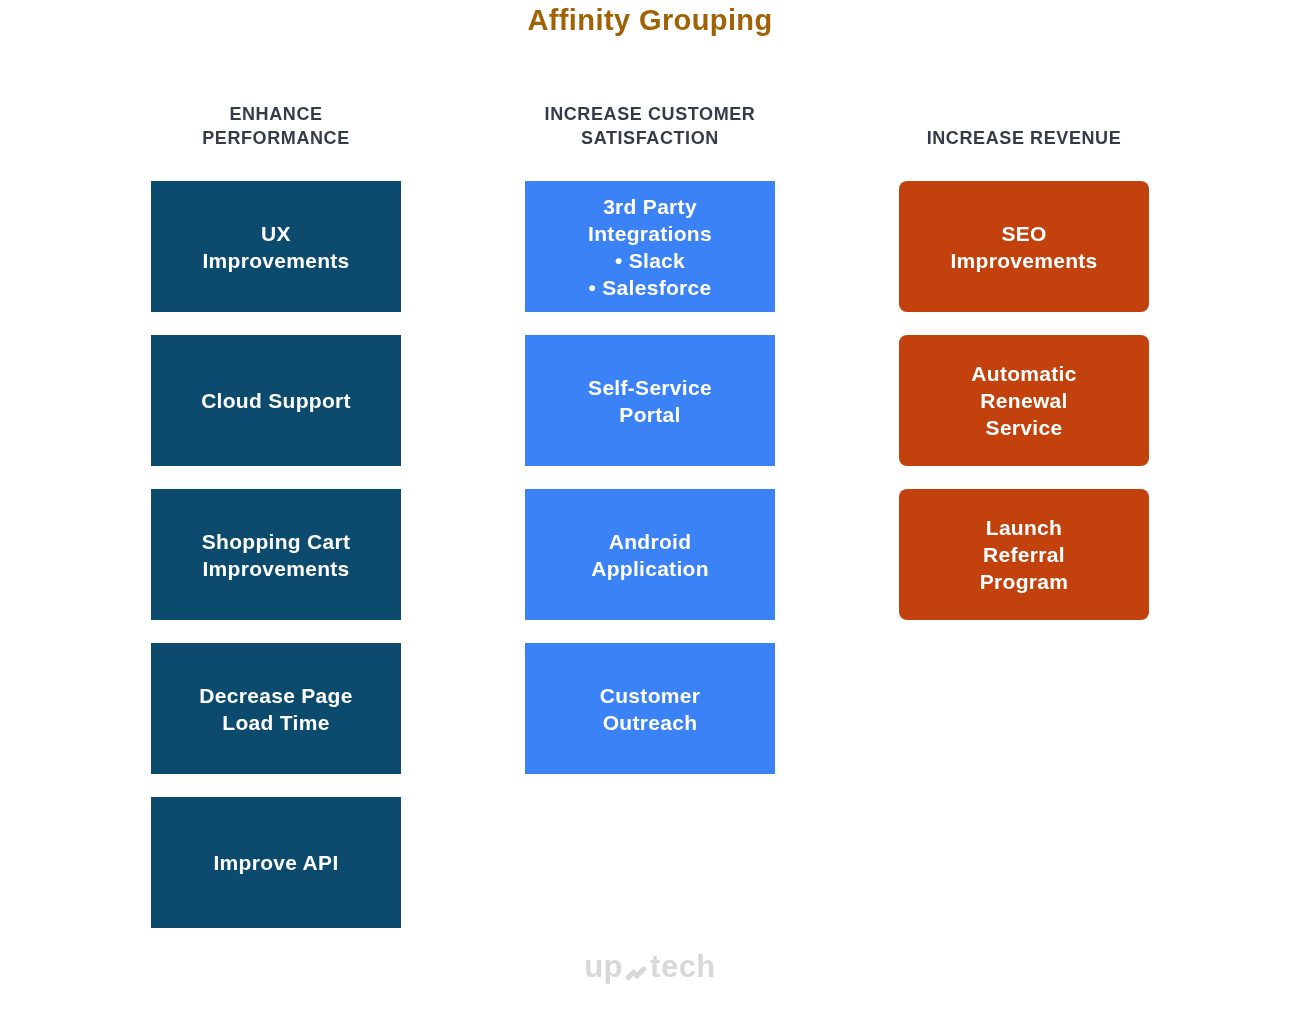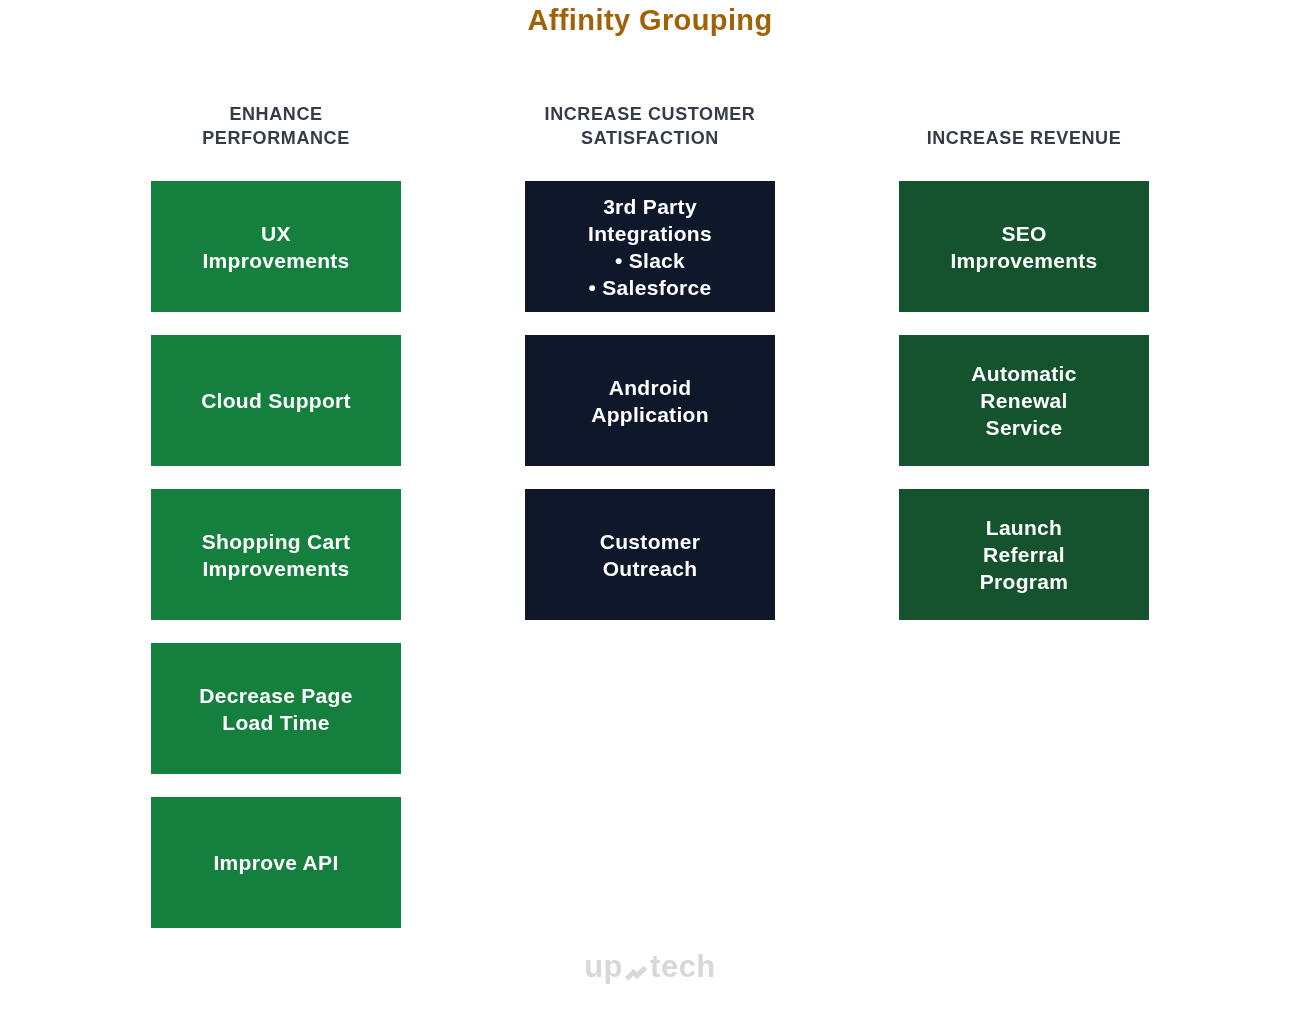--- a/index.html
+++ b/index.html
@@ -52,23 +52,23 @@
     justify-content: center;
     text-align: center;
     color: #FFFFFF;
     font-size: 21px;
     line-height: 27px;
     font-weight: 700;
     letter-spacing: 0.3px;
     white-space: pre-line;
   }
   .card:last-child { margin-bottom: 0; }
-  .card--yellow { background: #15803d; }
-  .card--blue   { background: #0f172a; }
-  .card--orange { background: #14532d; }
+  .card--yellow { background: #0c4a6e; }
+  .card--blue   { background: #3b82f6; }
+  .card--orange { background: #c2410c; border-radius: 8px; }
   .footer {
     margin-top: 21px;
     display: flex;
     justify-content: center;
     align-items: center;
     color: #D8D8D8;
     font-size: 31px;
     font-weight: 700;
     letter-spacing: 0.5px;
   }
@@ -99,20 +99,22 @@
     <div class="card card--yellow">Improve API</div>
   </div>
 
   <div class="column">
     <div class="column-header">INCREASE CUSTOMER
 SATISFACTION</div>
     <div class="card card--blue">3rd Party
 Integrations
 • Slack
 • Salesforce</div>
+    <div class="card card--blue">Self-Service
+Portal</div>
     <div class="card card--blue">Android
 Application</div>
     <div class="card card--blue">Customer
 Outreach</div>
   </div>
 
   <div class="column">
     <div class="column-header">INCREASE REVENUE</div>
     <div class="card card--orange">SEO
 Improvements</div>

